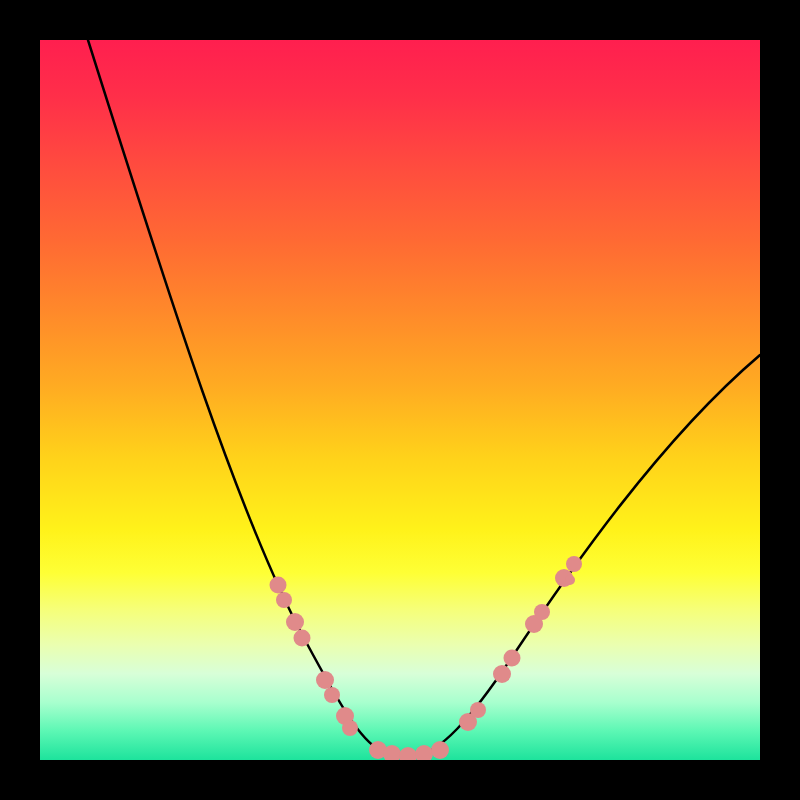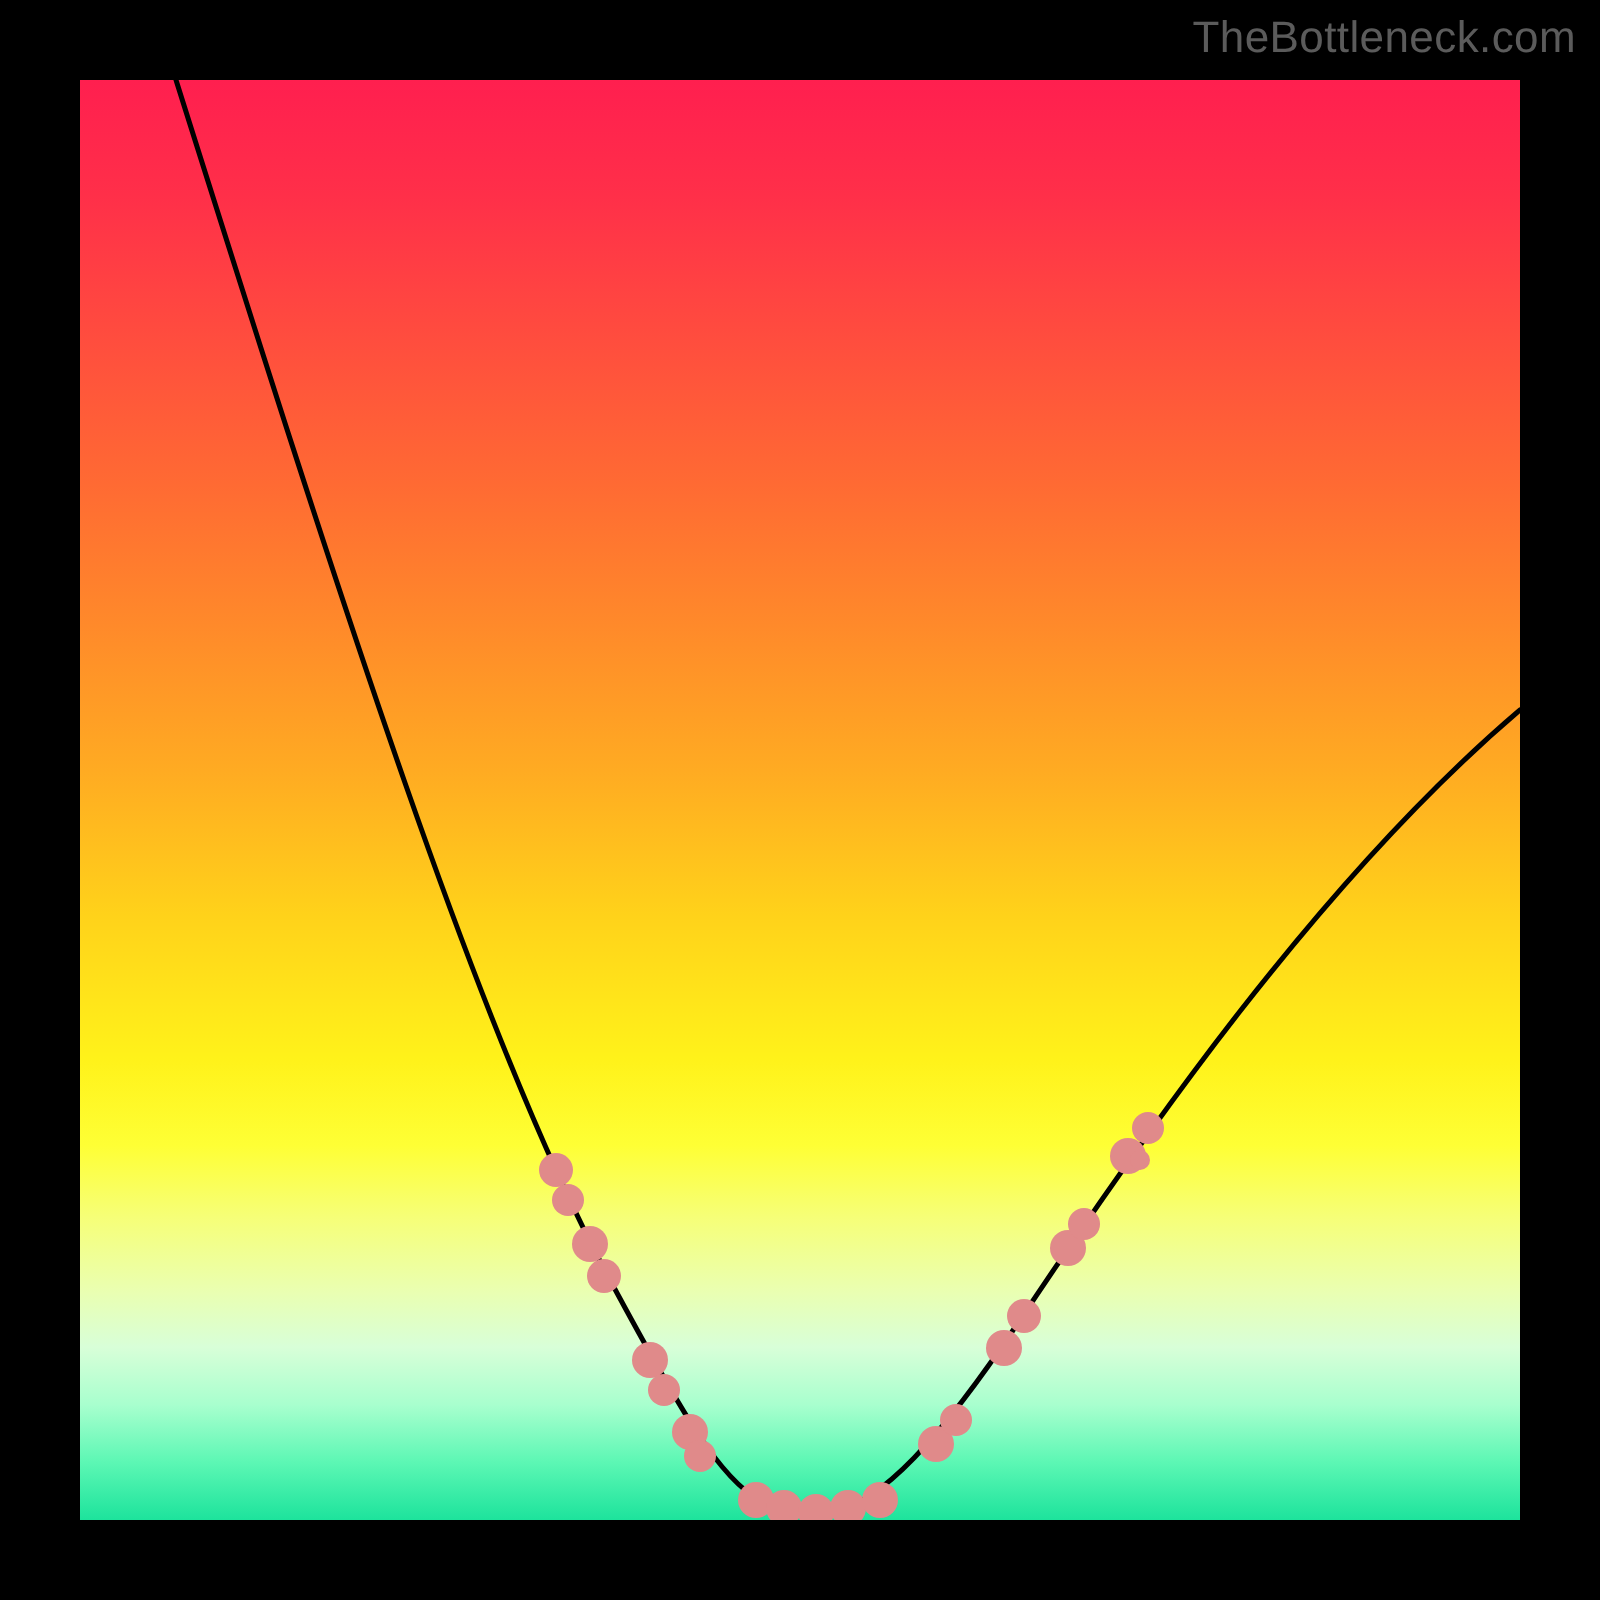--- a/index.html
+++ b/index.html
@@ -62,21 +62,20 @@
     font-weight: 500;
     letter-spacing: 0.2px;
     user-select: none;
   }
 </style>
 </head>
 <body>
 
 <div class="stage">
 
-  <div class="watermark">TheBottleneck.com</div>
 
   <div class="plot-area">
     <div class="gradient-bg"></div>
 
     <svg class="curve" viewBox="0 0 720 720" preserveAspectRatio="none">
       <path fill="none" stroke="#000" stroke-width="2.5" stroke-linecap="round" d="M 48 0 C 130 260, 200 480, 265 600 C 300 665, 320 700, 340 710 C 352 716, 364 718, 376 716 C 400 712, 430 680, 470 620 C 530 530, 620 400, 720 315"></path>
       <g id="markers-group">
           <circle cx="238" cy="545" r="8.5" fill="#e08a8a" stroke="#d47878" stroke-width="0"></circle>
           <circle cx="244" cy="560" r="8" fill="#e08a8a" stroke="#d47878" stroke-width="0"></circle>
           <circle cx="255" cy="582" r="9" fill="#e08a8a" stroke="#d47878" stroke-width="0"></circle>

